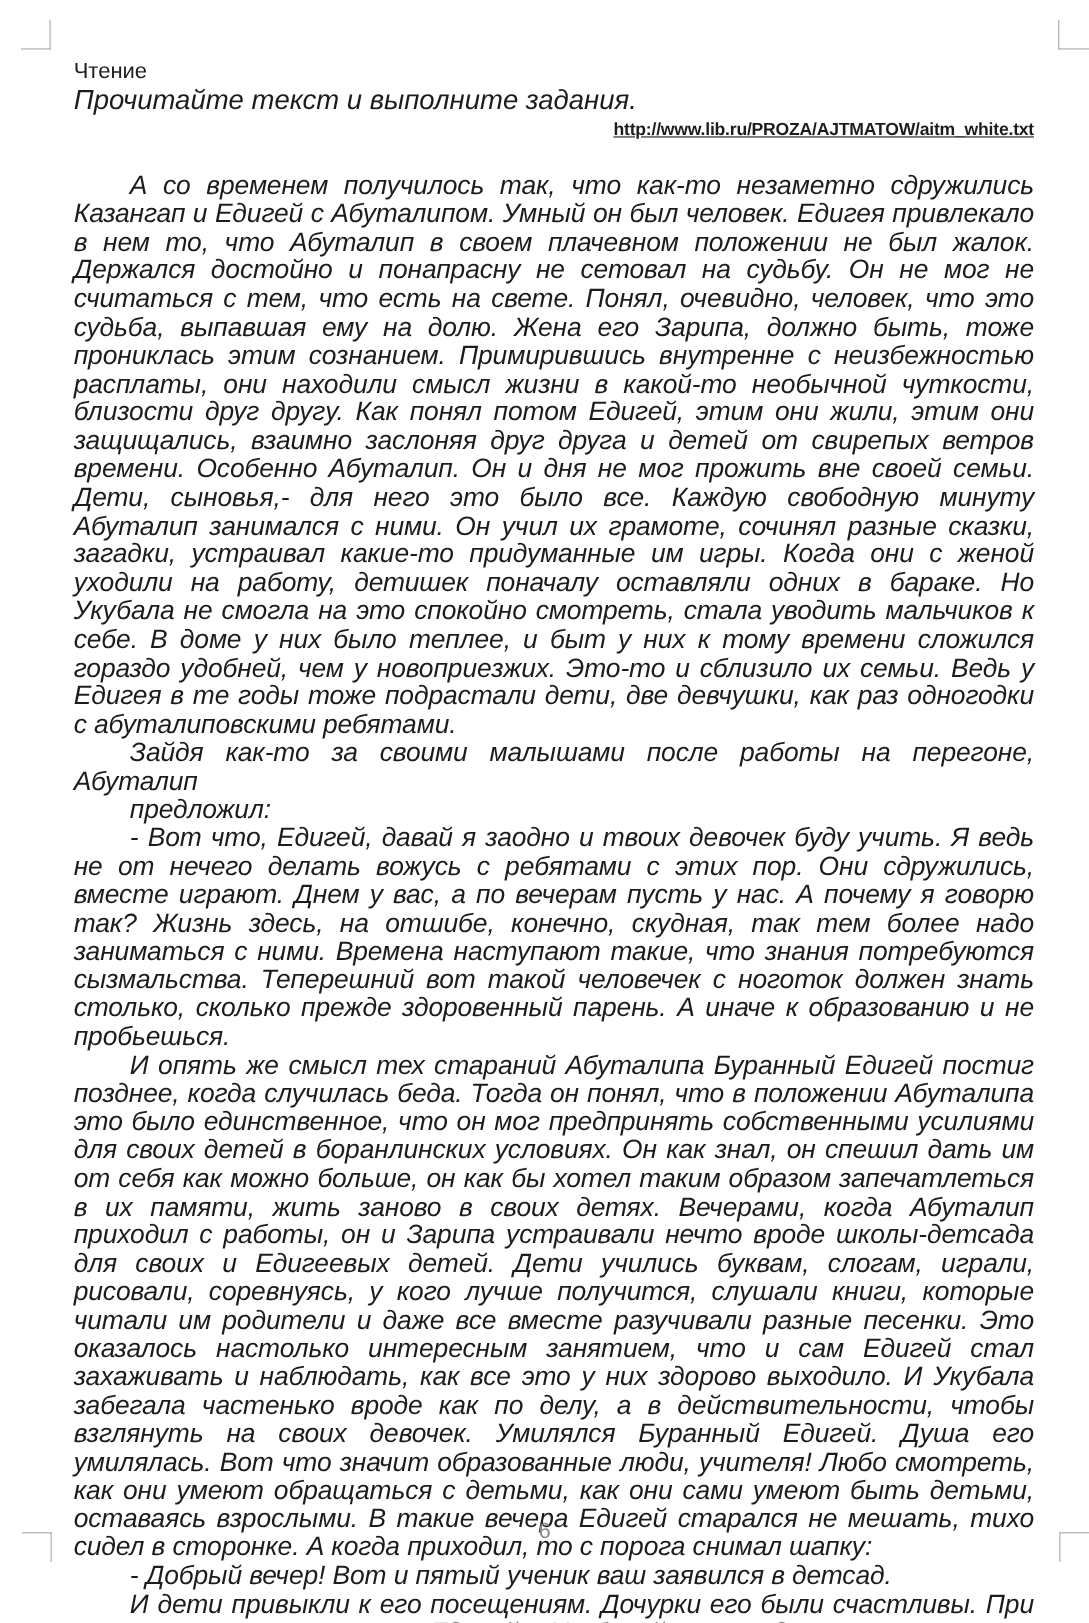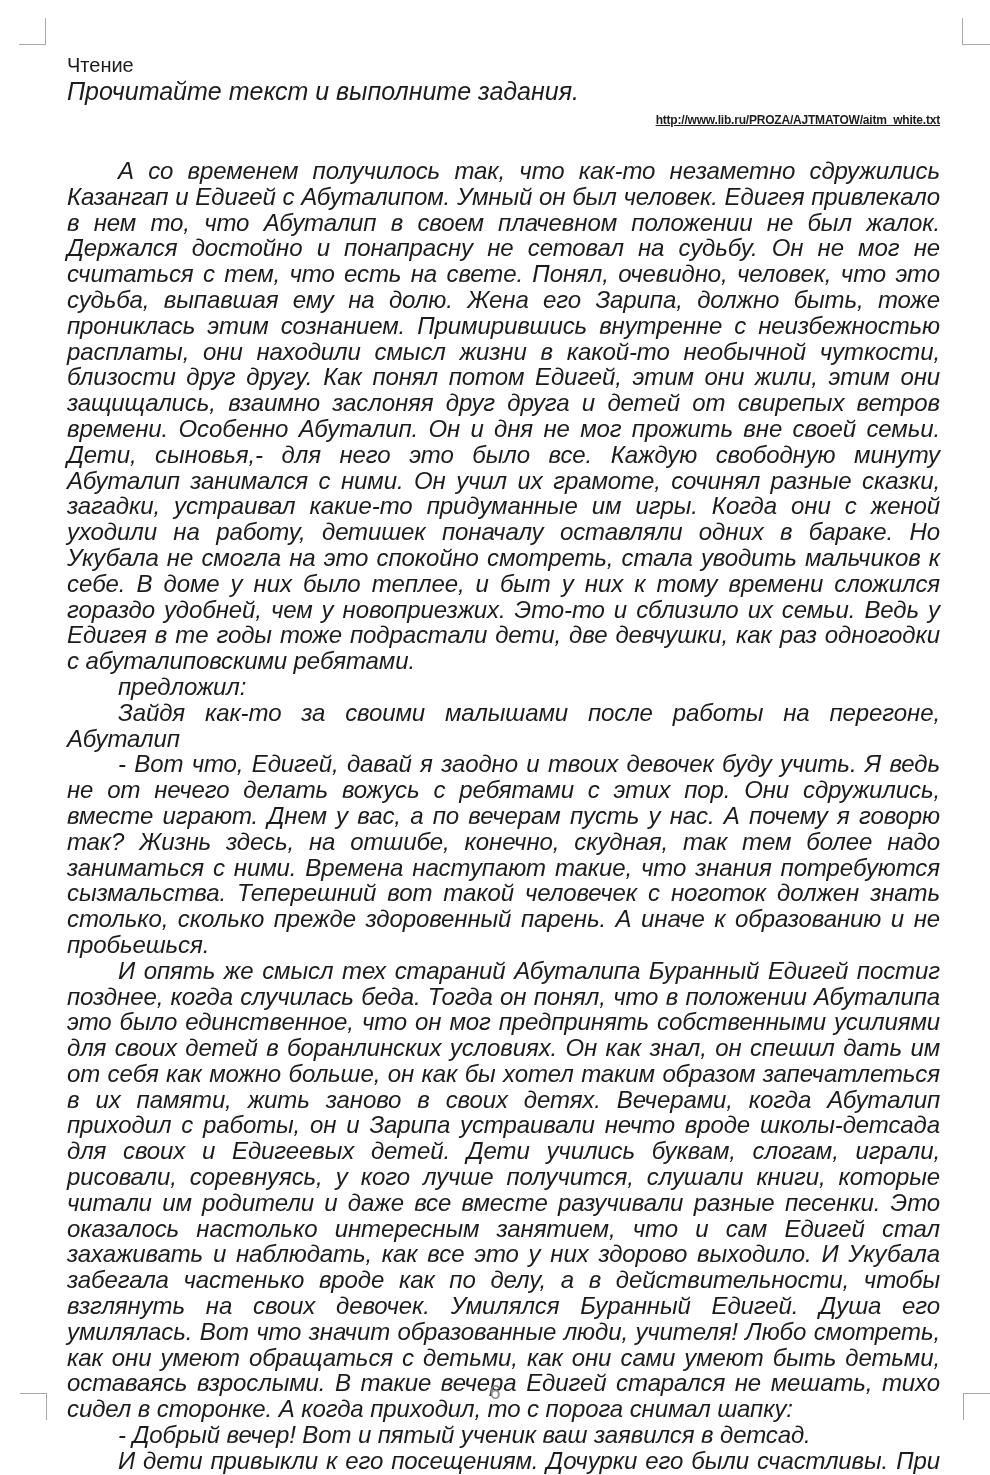--- a/index.html
+++ b/index.html
@@ -29,21 +29,21 @@
   }
   .hdr-instruction {
     font-size: 25px; line-height: 26px; margin: 0; font-style: italic;
   }
   .url-line {
     text-align: right; line-height: 27px; margin-top: 1px;
   }
   .url-line a {
     color: #1c1c1c;
     font-weight: bold;
-    font-size: 12px;
+    font-size: 16px;
     text-decoration: underline;
     letter-spacing: -0.2px;
   }
 
   .passage {
     margin-top: 24px;
     font-size: 24px;
     line-height: 25.8px;
     letter-spacing: -0.1px;
     font-style: italic;
@@ -99,22 +99,22 @@
     <header>
       <h1 class="hdr-title">Чтение</h1>
       <p class="hdr-instruction">Прочитайте текст и выполните задания.</p>
       <div class="url-line">
         <a href="#">http://www.lib.ru/PROZA/AJTMATOW/aitm_white.txt</a>
       </div>
     </header>
 
     <main class="passage">
         <p class="para normal">А со временем получилось так, что как-то незаметно сдружились Казангап и Едигей с Абуталипом. Умный он был человек. Едигея привлекало в нем то, что Абуталип в своем плачевном положении не был жалок. Держался достойно и понапрасну не сетовал на судьбу. Он не мог не считаться с тем, что есть на свете. Понял, очевидно, человек, что это судьба, выпавшая ему на долю. Жена его Зарипа, должно быть, тоже прониклась этим сознанием. Примирившись внутренне с неизбежностью расплаты, они находили смысл жизни в какой-то необычной чуткости, близости друг другу. Как понял потом Едигей, этим они жили, этим они защищались, взаимно заслоняя друг друга и детей от свирепых ветров времени. Особенно Абуталип. Он и дня не мог прожить вне своей семьи. Дети, сыновья,- для него это было все. Каждую свободную минуту Абуталип занимался с ними. Он учил их грамоте, сочинял разные сказки, загадки, устраивал какие-то придуманные им игры. Когда они с женой уходили на работу, детишек поначалу оставляли одних в бараке. Но Укубала не смогла на это спокойно смотреть, стала уводить мальчиков к себе. В доме у них было теплее, и быт у них к тому времени сложился гораздо удобней, чем у новоприезжих. Это-то и сблизило их семьи. Ведь у Едигея в те годы тоже подрастали дети, две девчушки, как раз одногодки с абуталиповскими ребятами.</p>
+        <p class="para full-justify">Зайдя как-то за своими малышами после работы на перегоне, Абуталип</p>
         <p class="para indent-plain">предложил:</p>
-        <p class="para full-justify">Зайдя как-то за своими малышами после работы на перегоне, Абуталип</p>
         <p class="para normal">- Вот что, Едигей, давай я заодно и твоих девочек буду учить. Я ведь не от нечего делать вожусь с ребятами с этих пор. Они сдружились, вместе играют. Днем у вас, а по вечерам пусть у нас. А почему я говорю так? Жизнь здесь, на отшибе, конечно, скудная, так тем более надо заниматься с ними. Времена наступают такие, что знания потребуются сызмальства. Теперешний вот такой человечек с ноготок должен знать столько, сколько прежде здоровенный парень. А иначе к образованию и не пробьешься.</p>
         <p class="para normal">И опять же смысл тех стараний Абуталипа Буранный Едигей постиг позднее, когда случилась беда. Тогда он понял, что в положении Абуталипа это было единственное, что он мог предпринять собственными усилиями для своих детей в боранлинских условиях. Он как знал, он спешил дать им от себя как можно больше, он как бы хотел таким образом запечатлеться в их памяти, жить заново в своих детях. Вечерами, когда Абуталип приходил с работы, он и Зарипа устраивали нечто вроде школы-детсада для своих и Едигеевых детей. Дети учились буквам, слогам, играли, рисовали, соревнуясь, у кого лучше получится, слушали книги, которые читали им родители и даже все вместе разучивали разные песенки. Это оказалось настолько интересным занятием, что и сам Едигей стал захаживать и наблюдать, как все это у них здорово выходило. И Укубала забегала частенько вроде как по делу, а в действительности, чтобы взглянуть на своих девочек. Умилялся Буранный Едигей. Душа его умилялась. Вот что значит образованные люди, учителя! Любо смотреть, как они умеют обращаться с детьми, как они сами умеют быть детьми, оставаясь взрослыми. В такие вечера Едигей старался не мешать, тихо сидел в сторонке. А когда приходил, то с порога снимал шапку:</p>
         <p class="para normal">- Добрый вечер! Вот и пятый ученик ваш заявился в детсад.</p>
         <p class="para normal">И дети привыкли к его посещениям. Дочурки его были счастливы. При отце они очень старались. Едигей с Укубалой поочередно топили им печь, чтобы по вечерам в бараке было теплей и уютней для детворы.</p>
         <p class="para normal with-dots">
           <span class="para-text">Вот такая семья свободную в том году на Боранлы-Буранном.</span>
           <span class="dotted-fill"></span>
         </p>
       </main>
   </div>

